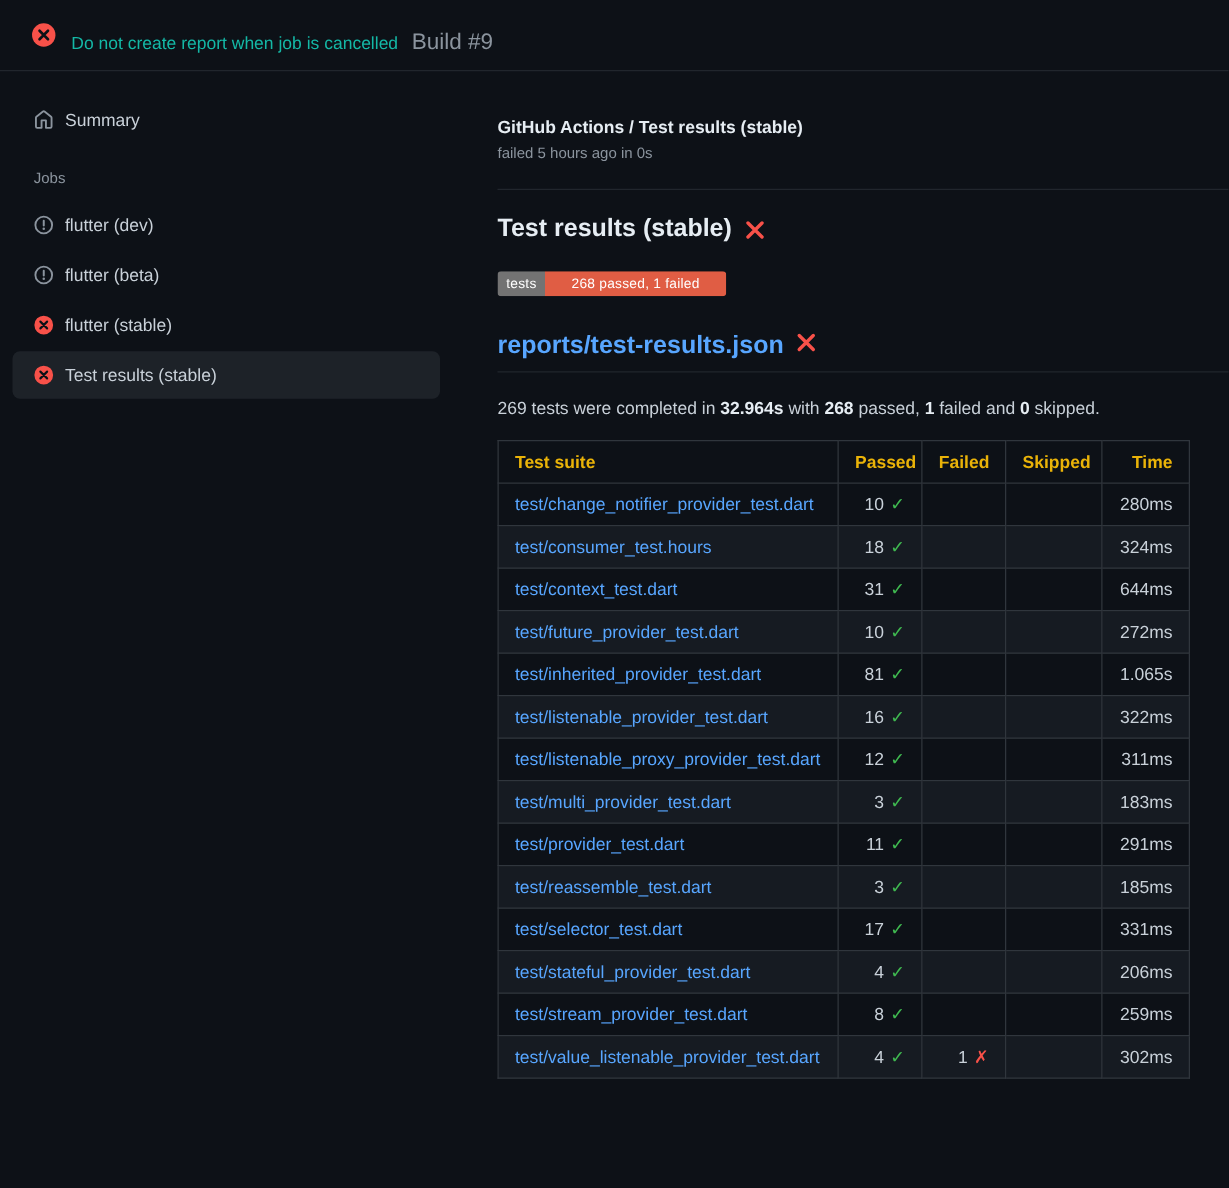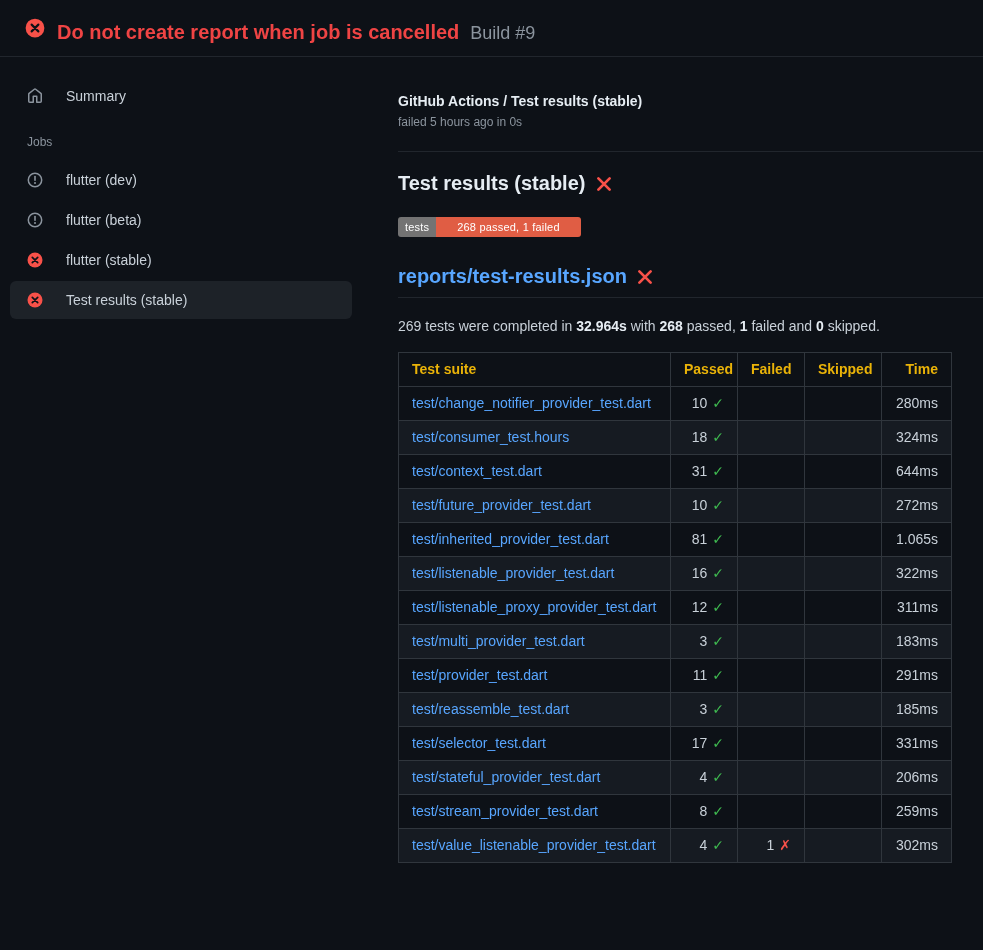--- a/index.html
+++ b/index.html
@@ -14,30 +14,30 @@
   
   .top-header {
     display: flex;
     align-items: center;
     gap: 12px;
     height: 57px;
     padding: 0 25px;
     border-bottom: 1px solid #21262d;
   }
   .status-icon svg { width: 20px; height: 20px; display: block; }
-  .page-title { font-size: 20px; font-weight: 700; color: #ef4444; }
+  .page-title { font-size: 14px; font-weight: 400; color: #14b8a6; }
   .build-number { font-size: 18px; font-weight: 400; color: #8b949e; margin-left: 2px; }
 
   
   .layout { display: flex; height: calc(100% - 57px); }
 
   
   .sidebar { width: 398px; flex: none; padding: 22px 46px 0 10px; }
   .side-item {
-    display: flex; align-items: center; gap: 23px;
+    display: flex; align-items: center; gap: 9px;
     height: 34px; padding: 0 8px 0 17px;
     border-radius: 6px; font-size: 14px; color: #c9d1d9; cursor: pointer;
   }
   .side-item .icon-box { width: 16px; height: 16px; flex: none; }
   .side-item .icon-box svg { width: 16px; height: 16px; display: block; }
   .jobs-label { margin: 22px 0 12px; padding-left: 17px; font-size: 12px; color: #8b949e; }
   .job-item { height: 38px; margin-bottom: 2px; }
   .job-item.selected { background: rgba(177,186,196,0.10); }
 
   
@@ -55,21 +55,21 @@
   .badge-row { margin-top: 22px; }
   .badge {
     display: inline-flex; font-size: 11px; line-height: 20px; color: #ffffff;
     border-radius: 3px; overflow: hidden; letter-spacing: 0.2px;
   }
   .badge-label { background: #737373; padding: 0 7px; }
   .badge-value { background: #e05d44; padding: 0 21px; }
 
   .report-heading {
     margin-top: 28px; padding-bottom: 9px;
-    display: flex; align-items: center; gap: 9px;
+    display: flex; align-items: flex-start; gap: 9px;
     border-bottom: 1px solid #21262d;
     font-size: 20px; font-weight: 700;
   }
   .report-link { color: #58a6ff; text-decoration: none; cursor: pointer; }
 
   .summary-line { margin-top: 20px; font-size: 14px; color: #c9d1d9; }
   .summary-line strong { color: #e6edf3; font-weight: 700; }
 
   
   table.results {

